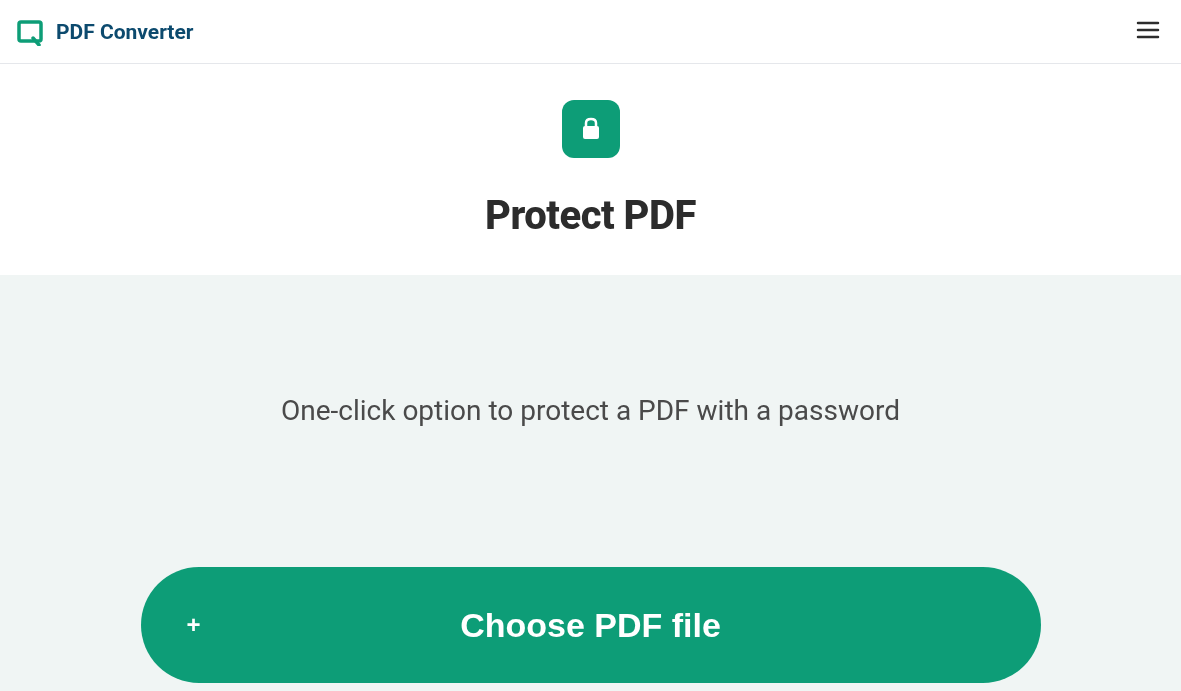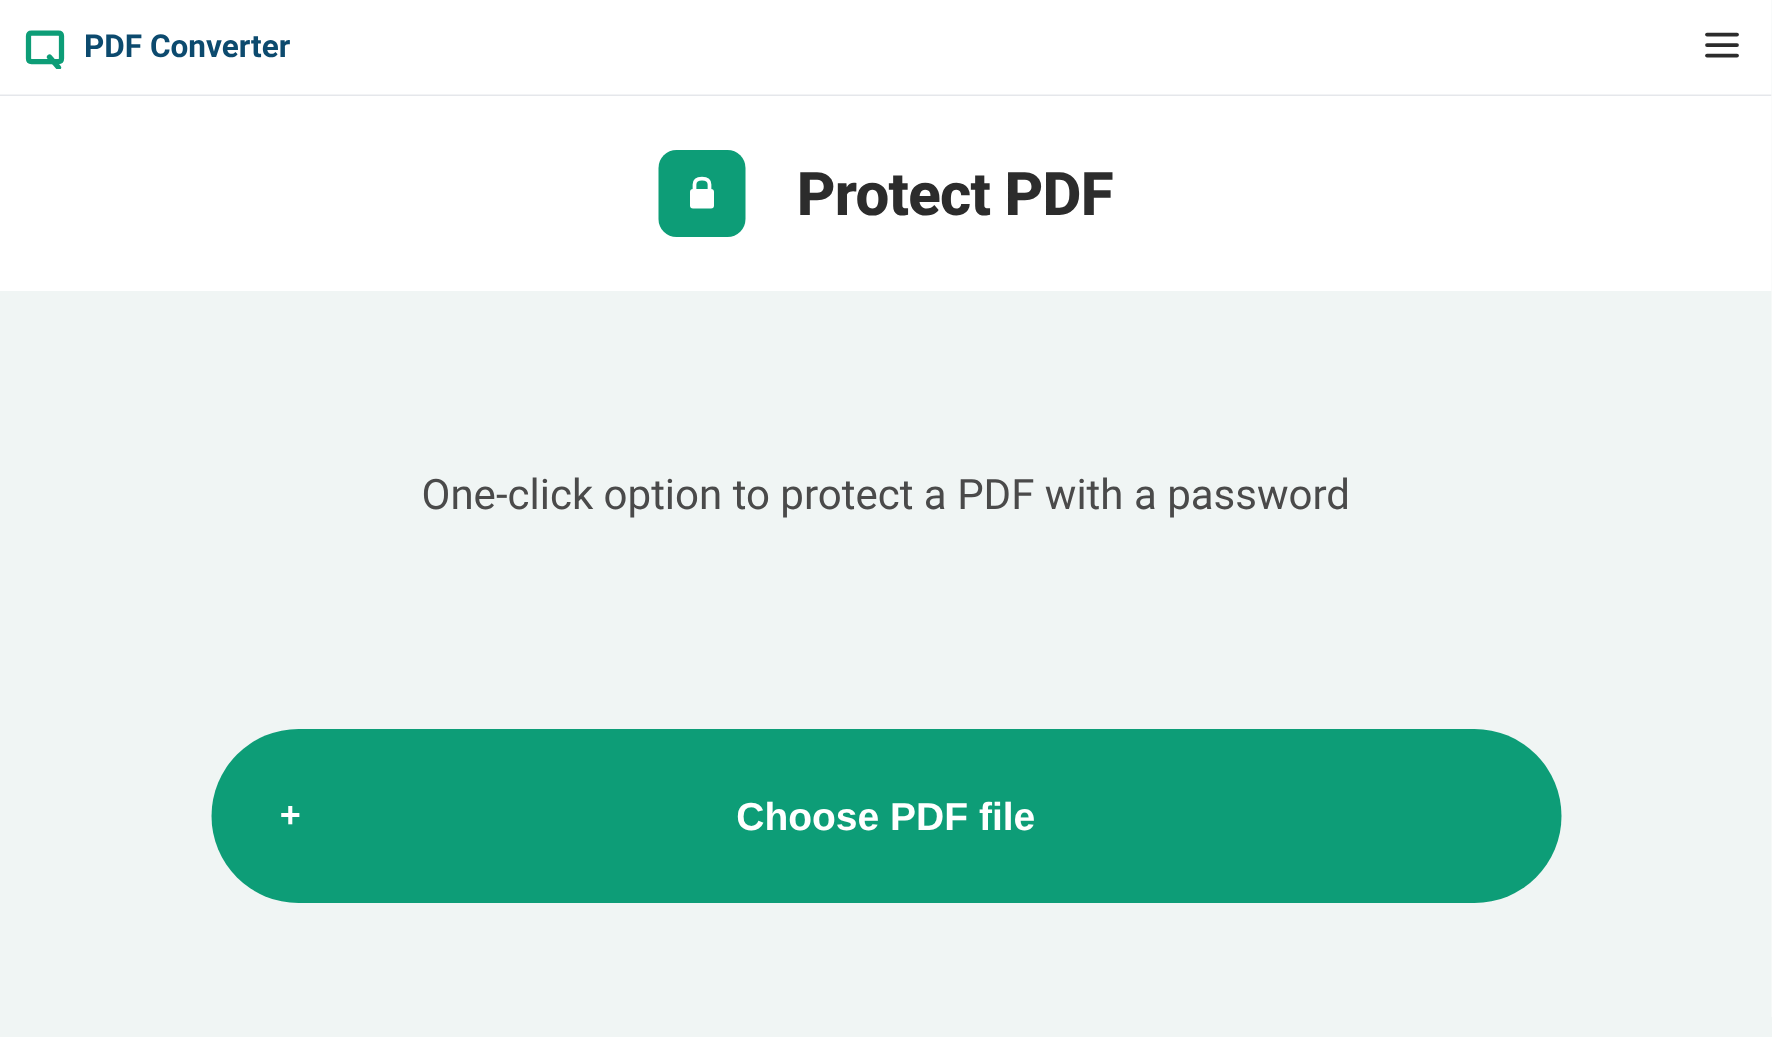--- a/index.html
+++ b/index.html
@@ -40,20 +40,21 @@
       cursor: pointer;
       padding: 4px;
     }
     .page-title-section {
       display: flex;
       align-items: center;
       justify-content: center;
       gap: 34px;
       padding: 36px 12px;
       background: #fff;
+      flex-direction: column;
     }
     .lock-badge {
       width: 58px;
       height: 58px;
       background: #0d9d77;
       border-radius: 12px;
       display: flex;
       align-items: center;
       justify-content: center;
     }
@@ -94,21 +95,21 @@
       position: absolute;
       left: 46px;
       color: #fff;
       font-size: 24px;
       font-weight: 700;
     }
     .choose-label {
       width: 100%;
       text-align: center;
       color: #fff;
-      font-size: 26px;
+      font-size: 34px;
       font-weight: 700;
     }
   </style>
 </head>
 <body>
 
 <div class="header">
   <div class="logo-section">
     <span class="logo-icon">
       <svg width="28" height="28" viewBox="0 0 28 28">

